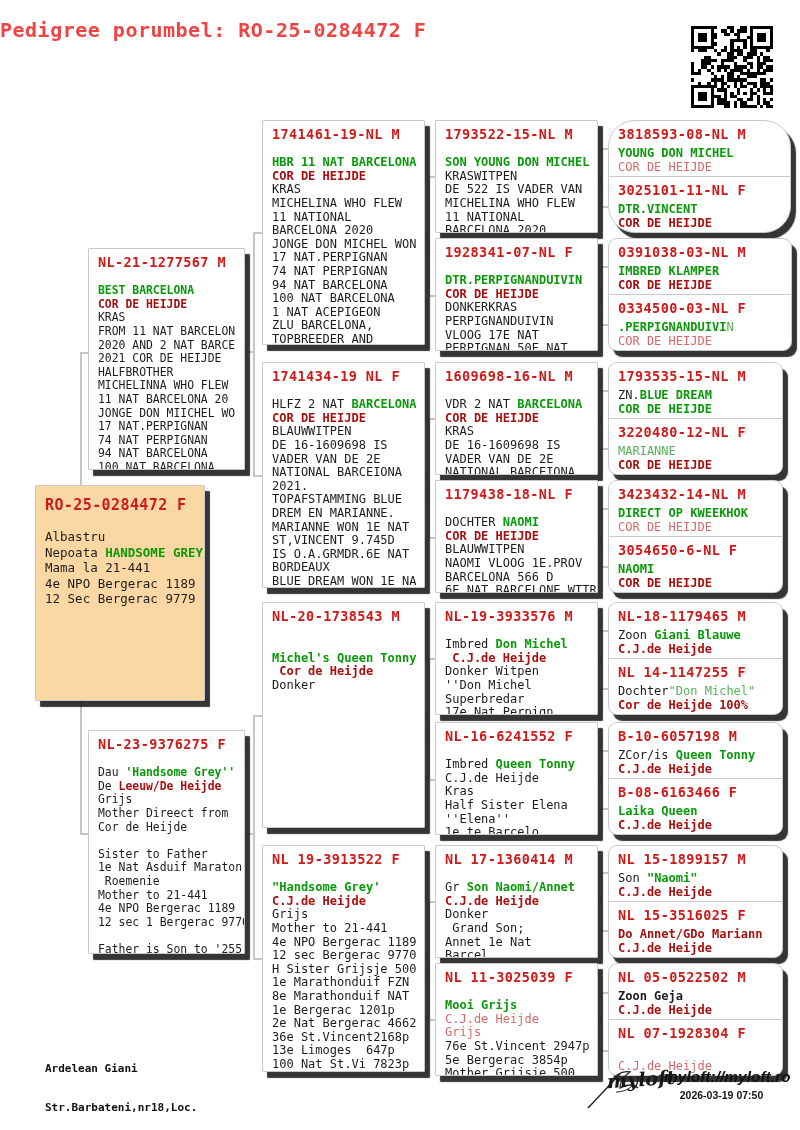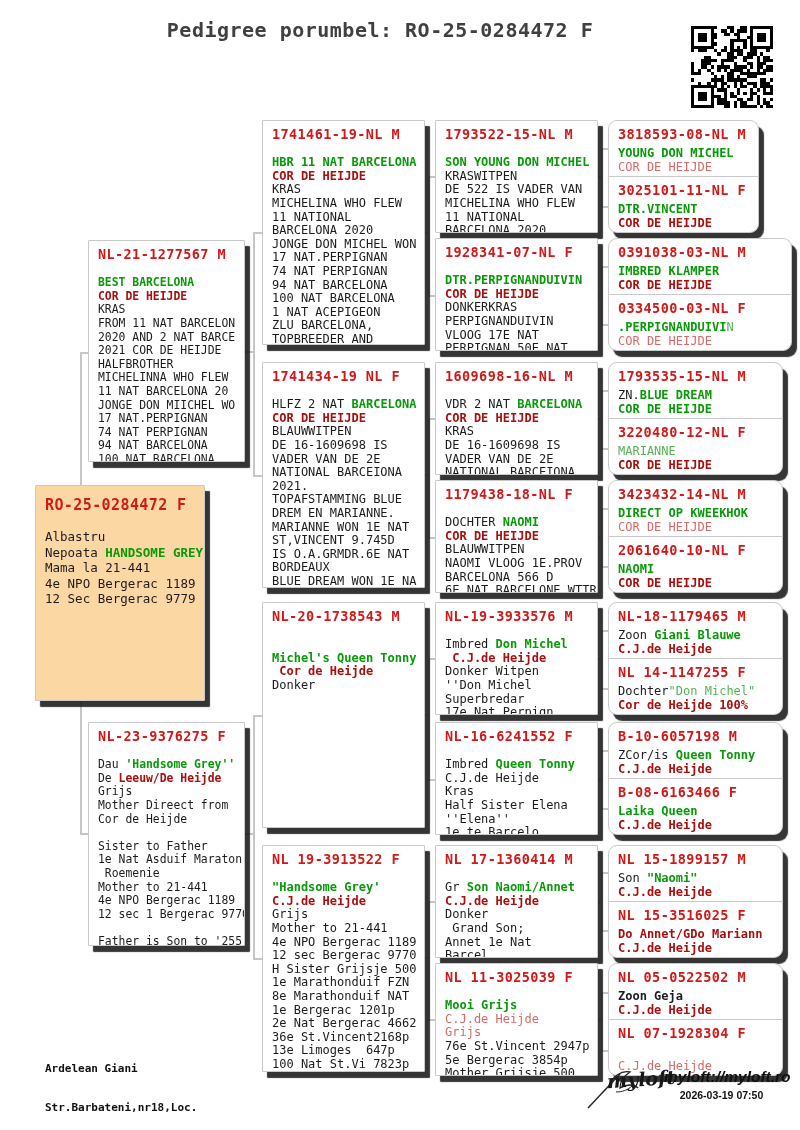--- a/index.html
+++ b/index.html
@@ -1,28 +1,28 @@
 <!DOCTYPE html>
 <html style="--ring: #d01919; --green: #089a08; --greenlight: #58b158; --darkred: #a80f0f; --pink: #d46a6a; --plain: #1c1c1c; --subjectbg: #fbd7a3;"><head>
 <meta charset="utf-8">
 <style>
   html,body{margin:0;padding:0;background:#e8e8e8;}
   .page{position:relative;width:800px;height:1130px;background:#ffffff;overflow:hidden;
         border-right:2px solid #b5b5b5;border-bottom:2px solid #b5b5b5;
         font-family:"DejaVu Sans Mono",monospace;}
-  .title{position:absolute;left:0;top:18px;width:760px;text-align:center;
-         font-size:20px;font-weight:bold;color:#404040;letter-spacing:.5px;white-space:pre;}
+  .title{position:absolute;left:0;top:18px;width:760px;text-align:left;
+         font-size:20px;font-weight:bold;color:#ef4444;letter-spacing:.5px;white-space:pre;}
   #qr{position:absolute;left:691px;top:26px;width:82px;height:82px;}
   #tree{position:absolute;left:0;top:0;width:800px;height:1130px;}
   .vline,.hline{position:absolute;background:#c6c6c6;}
   .box{position:absolute;background:#fff;border:1px solid #c9c9c9;border-radius:1px;
        box-shadow:5px 6px 1px rgba(25,25,25,.88);
        padding:7px 3px 4px 9px;font-size:12px;line-height:13.6px;color:#222;
        overflow:hidden;white-space:pre;box-sizing:border-box;}
-  .box.gen2{font-size:11.4px;}
+  .box.gen2{font-size:11.4px;margin-top:8px;}
   .box.subject{background:var(--subjectbg);font-size:12.5px;line-height:15.5px;padding-top:12px;}
   .pair{position:absolute;background:#fff;border:1px solid #c9c9c9;border-radius:9px;
         box-shadow:5px 6px 1px rgba(25,25,25,.88);box-sizing:border-box;
         display:flex;flex-direction:column;overflow:hidden;}
   .half{flex:1;padding:6px 3px 2px 9px;font-size:12px;line-height:14.5px;
         overflow:hidden;white-space:pre;}
   .half + .half{border-top:1px solid #c9c9c9;}
   .ln{min-height:13.6px;}
   .half .ln{min-height:14.5px;}
   .half .ln:first-child{margin-bottom:3px;}
@@ -455,35 +455,35 @@
       <div class="box" style="left: 262px; top: 602px; width: 163px; height: 226px;"><div class="ln"><span class="s-ring">NL-20-1738543 M</span></div><div class="ln">&nbsp;</div><div class="ln">&nbsp;</div><div class="ln"><span class="s-green">Michel's Queen Tonny</span></div><div class="ln"><span class="s-darkred"> Cor de Heijde</span></div><div class="ln"><span class="s-plain">Donker</span></div></div>
       <div class="box" style="left: 262px; top: 845px; width: 163px; height: 227px;"><div class="ln"><span class="s-ring">NL 19-3913522 F</span></div><div class="ln">&nbsp;</div><div class="ln"><span class="s-green">"Handsome Grey'</span></div><div class="ln"><span class="s-darkred">C.J.de Heijde</span></div><div class="ln"><span class="s-plain">Grijs</span></div><div class="ln"><span class="s-plain">Mother to 21-441</span></div><div class="ln"><span class="s-plain">4e NPO Bergerac 1189</span></div><div class="ln"><span class="s-plain">12 sec Bergerac 9770</span></div><div class="ln"><span class="s-plain">H Sister Grijsje 500</span></div><div class="ln"><span class="s-plain">1e Marathonduif FZN</span></div><div class="ln"><span class="s-plain">8e Marathonduif NAT</span></div><div class="ln"><span class="s-plain">1e Bergerac 1201p</span></div><div class="ln"><span class="s-plain">2e Nat Bergerac 4662</span></div><div class="ln"><span class="s-plain">36e St.Vincent2168p</span></div><div class="ln"><span class="s-plain">13e Limoges  647p</span></div><div class="ln"><span class="s-plain">100 Nat St.Vi 7823p</span></div></div>
       <div class="box" style="left: 435px; top: 120px; width: 163px; height: 113px;"><div class="ln"><span class="s-ring">1793522-15-NL M</span></div><div class="ln">&nbsp;</div><div class="ln"><span class="s-green">SON YOUNG DON MICHEL</span></div><div class="ln"><span class="s-plain">KRASWITPEN</span></div><div class="ln"><span class="s-plain">DE 522 IS VADER VAN</span></div><div class="ln"><span class="s-plain">MICHELINA WHO FLEW</span></div><div class="ln"><span class="s-plain">11 NATIONAL</span></div><div class="ln"><span class="s-plain">BARCELONA 2020</span></div></div>
       <div class="box" style="left: 435px; top: 238px; width: 163px; height: 113px;"><div class="ln"><span class="s-ring">1928341-07-NL F</span></div><div class="ln">&nbsp;</div><div class="ln"><span class="s-green">DTR.PERPIGNANDUIVIN</span></div><div class="ln"><span class="s-darkred">COR DE HEIJDE</span></div><div class="ln"><span class="s-plain">DONKERKRAS</span></div><div class="ln"><span class="s-plain">PERPIGNANDUIVIN</span></div><div class="ln"><span class="s-plain">VLOOG 17E NAT</span></div><div class="ln"><span class="s-plain">PERPIGNAN 50E NAT</span></div></div>
       <div class="box" style="left: 435px; top: 362px; width: 163px; height: 113px;"><div class="ln"><span class="s-ring">1609698-16-NL M</span></div><div class="ln">&nbsp;</div><div class="ln"><span class="s-plain">VDR 2 NAT </span><span class="s-green">BARCELONA</span></div><div class="ln"><span class="s-darkred">COR DE HEIJDE</span></div><div class="ln"><span class="s-plain">KRAS</span></div><div class="ln"><span class="s-plain">DE 16-1609698 IS</span></div><div class="ln"><span class="s-plain">VADER VAN DE 2E</span></div><div class="ln"><span class="s-plain">NATIONAL BARCEIONA</span></div></div>
       <div class="box" style="left: 435px; top: 480px; width: 163px; height: 113px;"><div class="ln"><span class="s-ring">1179438-18-NL F</span></div><div class="ln">&nbsp;</div><div class="ln"><span class="s-plain">DOCHTER </span><span class="s-green">NAOMI</span></div><div class="ln"><span class="s-darkred">COR DE HEIJDE</span></div><div class="ln"><span class="s-plain">BLAUWWITPEN</span></div><div class="ln"><span class="s-plain">NAOMI VLOOG 1E.PROV</span></div><div class="ln"><span class="s-plain">BARCELONA 566 D</span></div><div class="ln"><span class="s-plain">6E NAT BARCELONE WTTRS</span></div></div>
       <div class="box" style="left: 435px; top: 602px; width: 163px; height: 113px;"><div class="ln"><span class="s-ring">NL-19-3933576 M</span></div><div class="ln">&nbsp;</div><div class="ln"><span class="s-plain">Imbred </span><span class="s-green">Don Michel</span></div><div class="ln"><span class="s-darkred"> C.J.de Heijde</span></div><div class="ln"><span class="s-plain">Donker Witpen</span></div><div class="ln"><span class="s-plain">''Don Michel</span></div><div class="ln"><span class="s-plain">Superbredar</span></div><div class="ln"><span class="s-plain">17e Nat Perpign</span></div></div>
       <div class="box" style="left: 435px; top: 722px; width: 163px; height: 113px;"><div class="ln"><span class="s-ring">NL-16-6241552 F</span></div><div class="ln">&nbsp;</div><div class="ln"><span class="s-plain">Imbred </span><span class="s-green">Queen Tonny</span></div><div class="ln"><span class="s-plain">C.J.de Heijde</span></div><div class="ln"><span class="s-plain">Kras</span></div><div class="ln"><span class="s-plain">Half Sister Elena</span></div><div class="ln"><span class="s-plain">''Elena''</span></div><div class="ln"><span class="s-plain">1e te Barcelo</span></div></div>
       <div class="box" style="left: 435px; top: 845px; width: 163px; height: 113px;"><div class="ln"><span class="s-ring">NL 17-1360414 M</span></div><div class="ln">&nbsp;</div><div class="ln"><span class="s-plain">Gr </span><span class="s-green">Son Naomi/Annet</span></div><div class="ln"><span class="s-darkred">C.J.de Heijde</span></div><div class="ln"><span class="s-plain">Donker</span></div><div class="ln"><span class="s-plain"> Grand Son;</span></div><div class="ln"><span class="s-plain">Annet 1e Nat</span></div><div class="ln"><span class="s-plain">Barcel</span></div></div>
       <div class="box" style="left: 435px; top: 963px; width: 163px; height: 113px;"><div class="ln"><span class="s-ring">NL 11-3025039 F</span></div><div class="ln">&nbsp;</div><div class="ln"><span class="s-green">Mooi Grijs</span></div><div class="ln"><span class="s-pink">C.J.de Heijde</span></div><div class="ln"><span class="s-pink">Grijs</span></div><div class="ln"><span class="s-plain">76e St.Vincent 2947p</span></div><div class="ln"><span class="s-plain">5e Bergerac 3854p</span></div><div class="ln"><span class="s-plain">Mother Grijsje 500</span></div></div>
-      <div class="pair" style="left: 608px; top: 120px; width: 151px; height: 113px;">
+      <div class="pair" style="left: 608px; top: 120px; width: 183px; height: 113px; border-radius: 27px;">
         <div class="half"><div class="ln"><span class="s-ring">3818593-08-NL M</span></div><div class="ln"><span class="s-green">YOUNG DON MICHEL</span></div><div class="ln"><span class="s-pink">COR DE HEIJDE</span></div></div>
         <div class="half"><div class="ln"><span class="s-ring">3025101-11-NL F</span></div><div class="ln"><span class="s-green">DTR.VINCENT</span></div><div class="ln"><span class="s-darkred">COR DE HEIJDE</span></div></div>
       </div>
       <div class="pair" style="left: 608px; top: 238px; width: 184px; height: 113px;">
         <div class="half"><div class="ln"><span class="s-ring">0391038-03-NL M</span></div><div class="ln"><span class="s-green">IMBRED KLAMPER</span></div><div class="ln"><span class="s-darkred">COR DE HEIJDE</span></div></div>
         <div class="half"><div class="ln"><span class="s-ring">0334500-03-NL F</span></div><div class="ln"><span class="s-green">.PERPIGNANDUIVI</span><span class="s-greenlight">N</span></div><div class="ln"><span class="s-pink">COR DE HEIJDE</span></div></div>
       </div>
       <div class="pair" style="left: 608px; top: 362px; width: 175px; height: 113px;">
         <div class="half"><div class="ln"><span class="s-ring">1793535-15-NL M</span></div><div class="ln"><span class="s-plain">ZN.</span><span class="s-green">BLUE DREAM</span></div><div class="ln"><span class="s-green">COR DE HEIJDE</span></div></div>
         <div class="half"><div class="ln"><span class="s-ring">3220480-12-NL F</span></div><div class="ln"><span class="s-greenlight">MARIANNE</span></div><div class="ln"><span class="s-darkred">COR DE HEIJDE</span></div></div>
       </div>
       <div class="pair" style="left: 608px; top: 480px; width: 175px; height: 113px;">
         <div class="half"><div class="ln"><span class="s-ring">3423432-14-NL M</span></div><div class="ln"><span class="s-green">DIRECT OP KWEEKHOK</span></div><div class="ln"><span class="s-pink">COR DE HEIJDE</span></div></div>
-        <div class="half"><div class="ln"><span class="s-ring">2061640-10-NL F</span></div><div class="ln"><span class="s-green">NAOMI</span></div><div class="ln"><span class="s-darkred">COR DE HEIJDE</span></div></div>
+        <div class="half"><div class="ln"><span class="s-ring">3054650-6-NL F</span></div><div class="ln"><span class="s-green">NAOMI</span></div><div class="ln"><span class="s-darkred">COR DE HEIJDE</span></div></div>
       </div>
       <div class="pair" style="left: 608px; top: 602px; width: 175px; height: 113px;">
         <div class="half"><div class="ln"><span class="s-ring">NL-18-1179465 M</span></div><div class="ln"><span class="s-plain">Zoon </span><span class="s-green">Giani Blauwe</span></div><div class="ln"><span class="s-darkred">C.J.de Heijde</span></div></div>
         <div class="half"><div class="ln"><span class="s-ring">NL 14-1147255 F</span></div><div class="ln"><span class="s-plain">Dochter</span><span class="s-greenlight">"Don Michel"</span></div><div class="ln"><span class="s-darkred">Cor de Heijde 100%</span></div></div>
       </div>
       <div class="pair" style="left: 608px; top: 722px; width: 175px; height: 113px;">
         <div class="half"><div class="ln"><span class="s-ring">B-10-6057198 M</span></div><div class="ln"><span class="s-plain">ZCor/is </span><span class="s-green">Queen Tonny</span></div><div class="ln"><span class="s-darkred">C.J.de Heijde</span></div></div>
         <div class="half"><div class="ln"><span class="s-ring">B-08-6163466 F</span></div><div class="ln"><span class="s-green">Laika Queen</span></div><div class="ln"><span class="s-darkred">C.J.de Heijde</span></div></div>
       </div>
       <div class="pair" style="left: 608px; top: 845px; width: 175px; height: 113px;">

